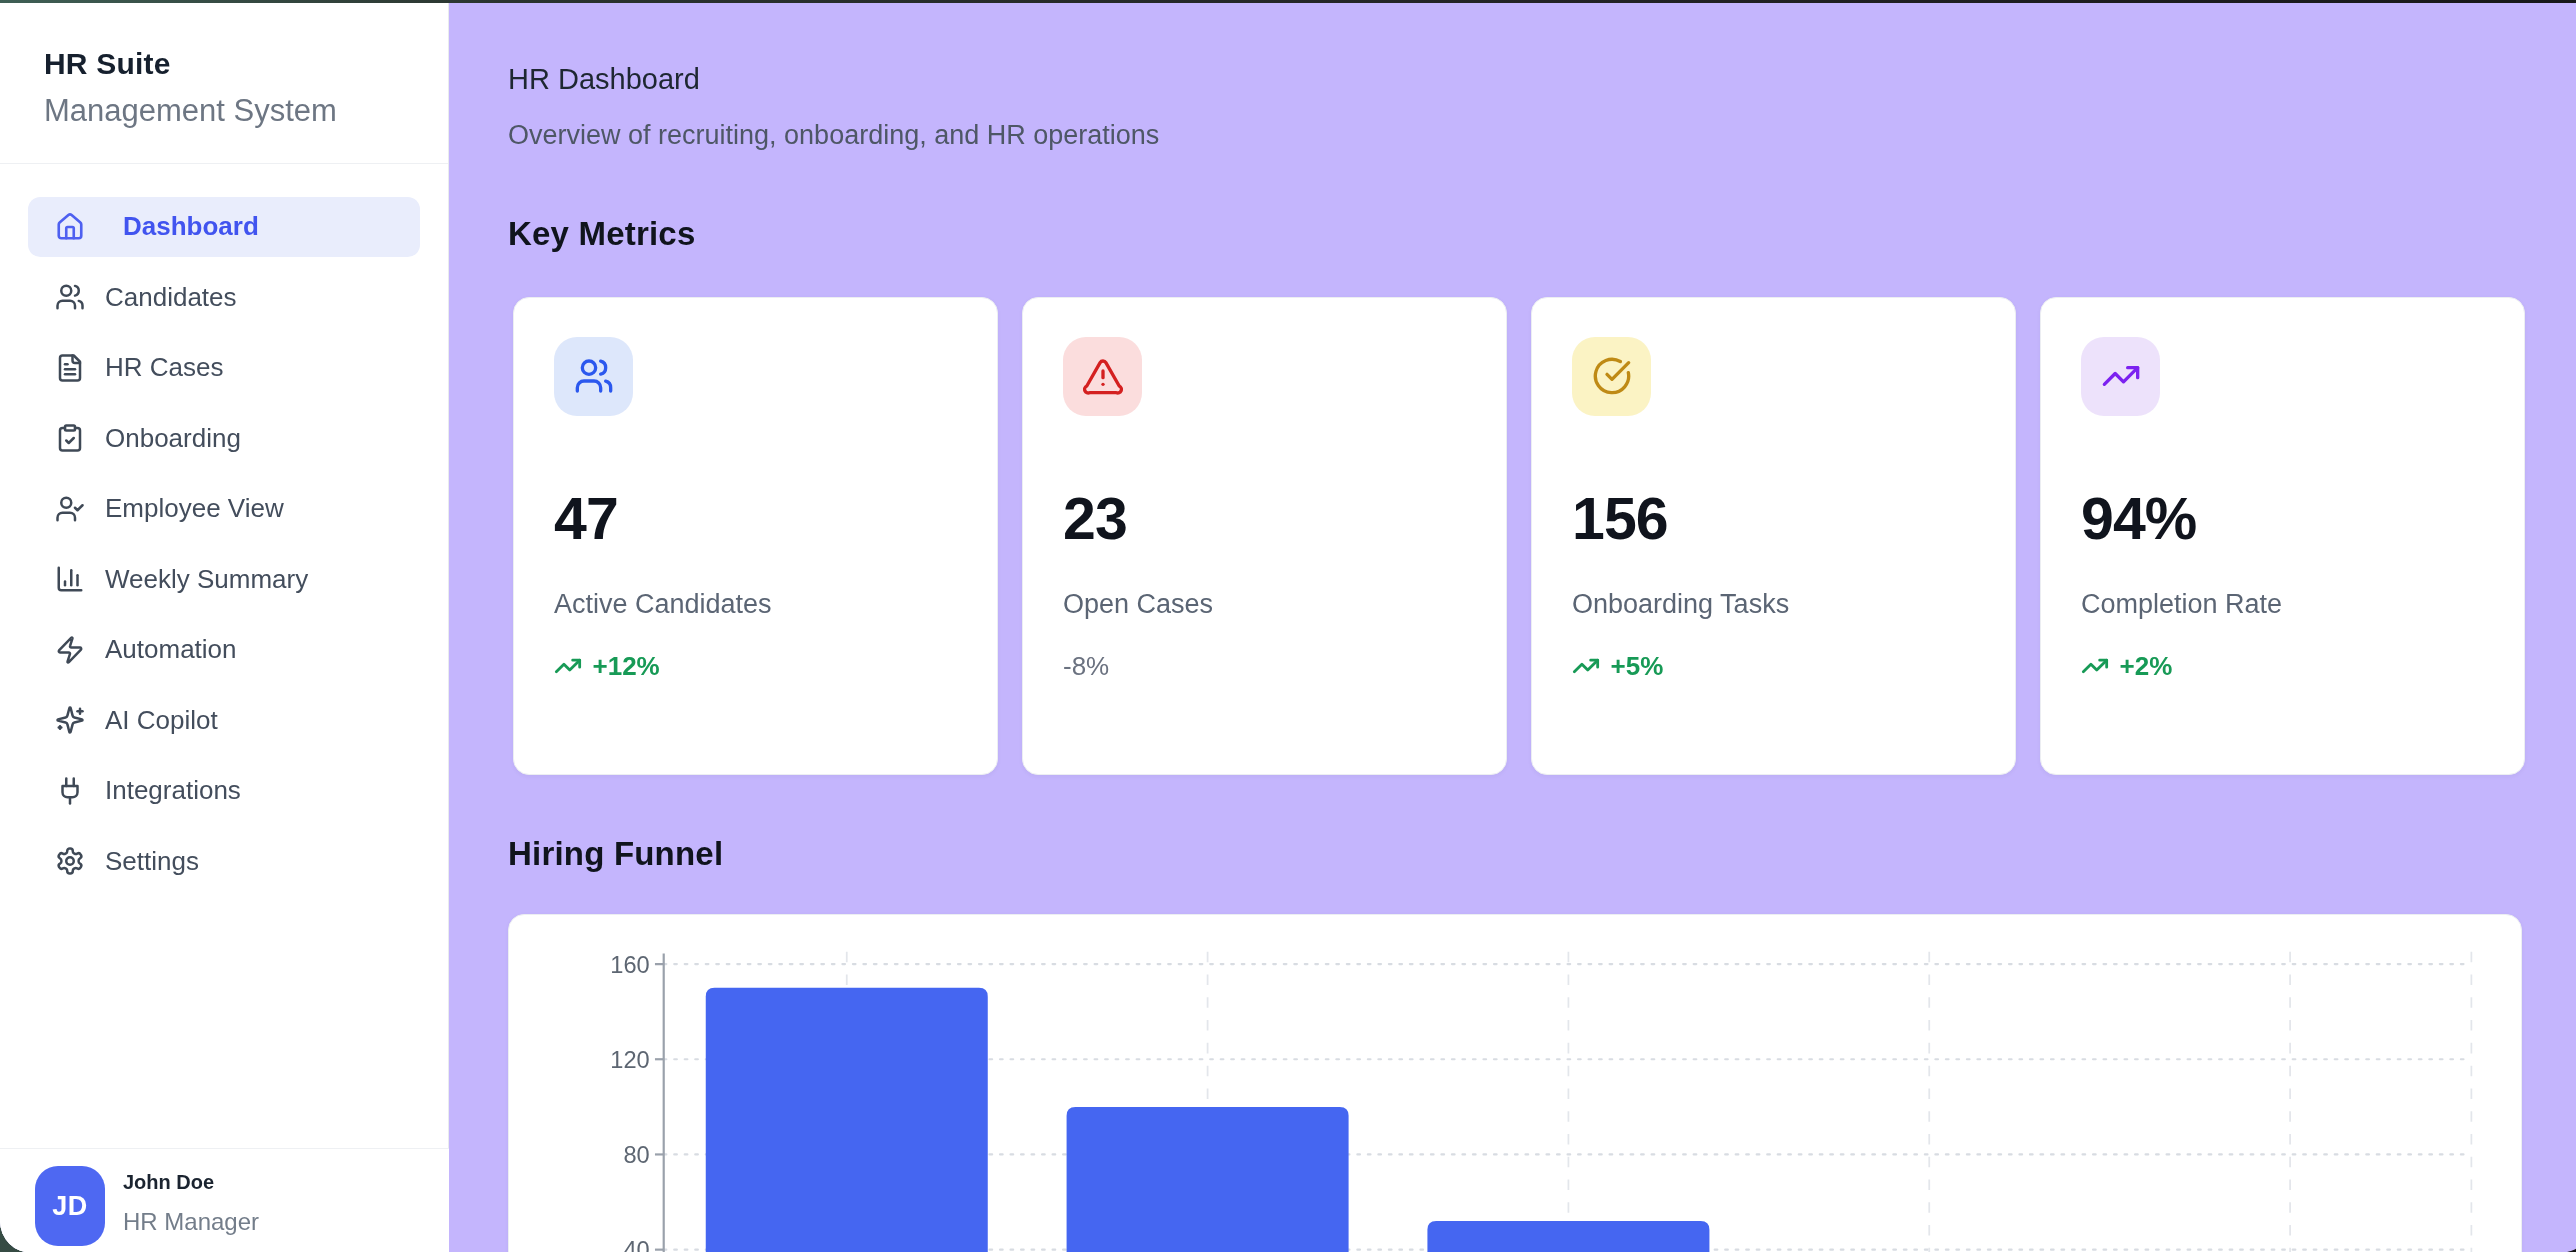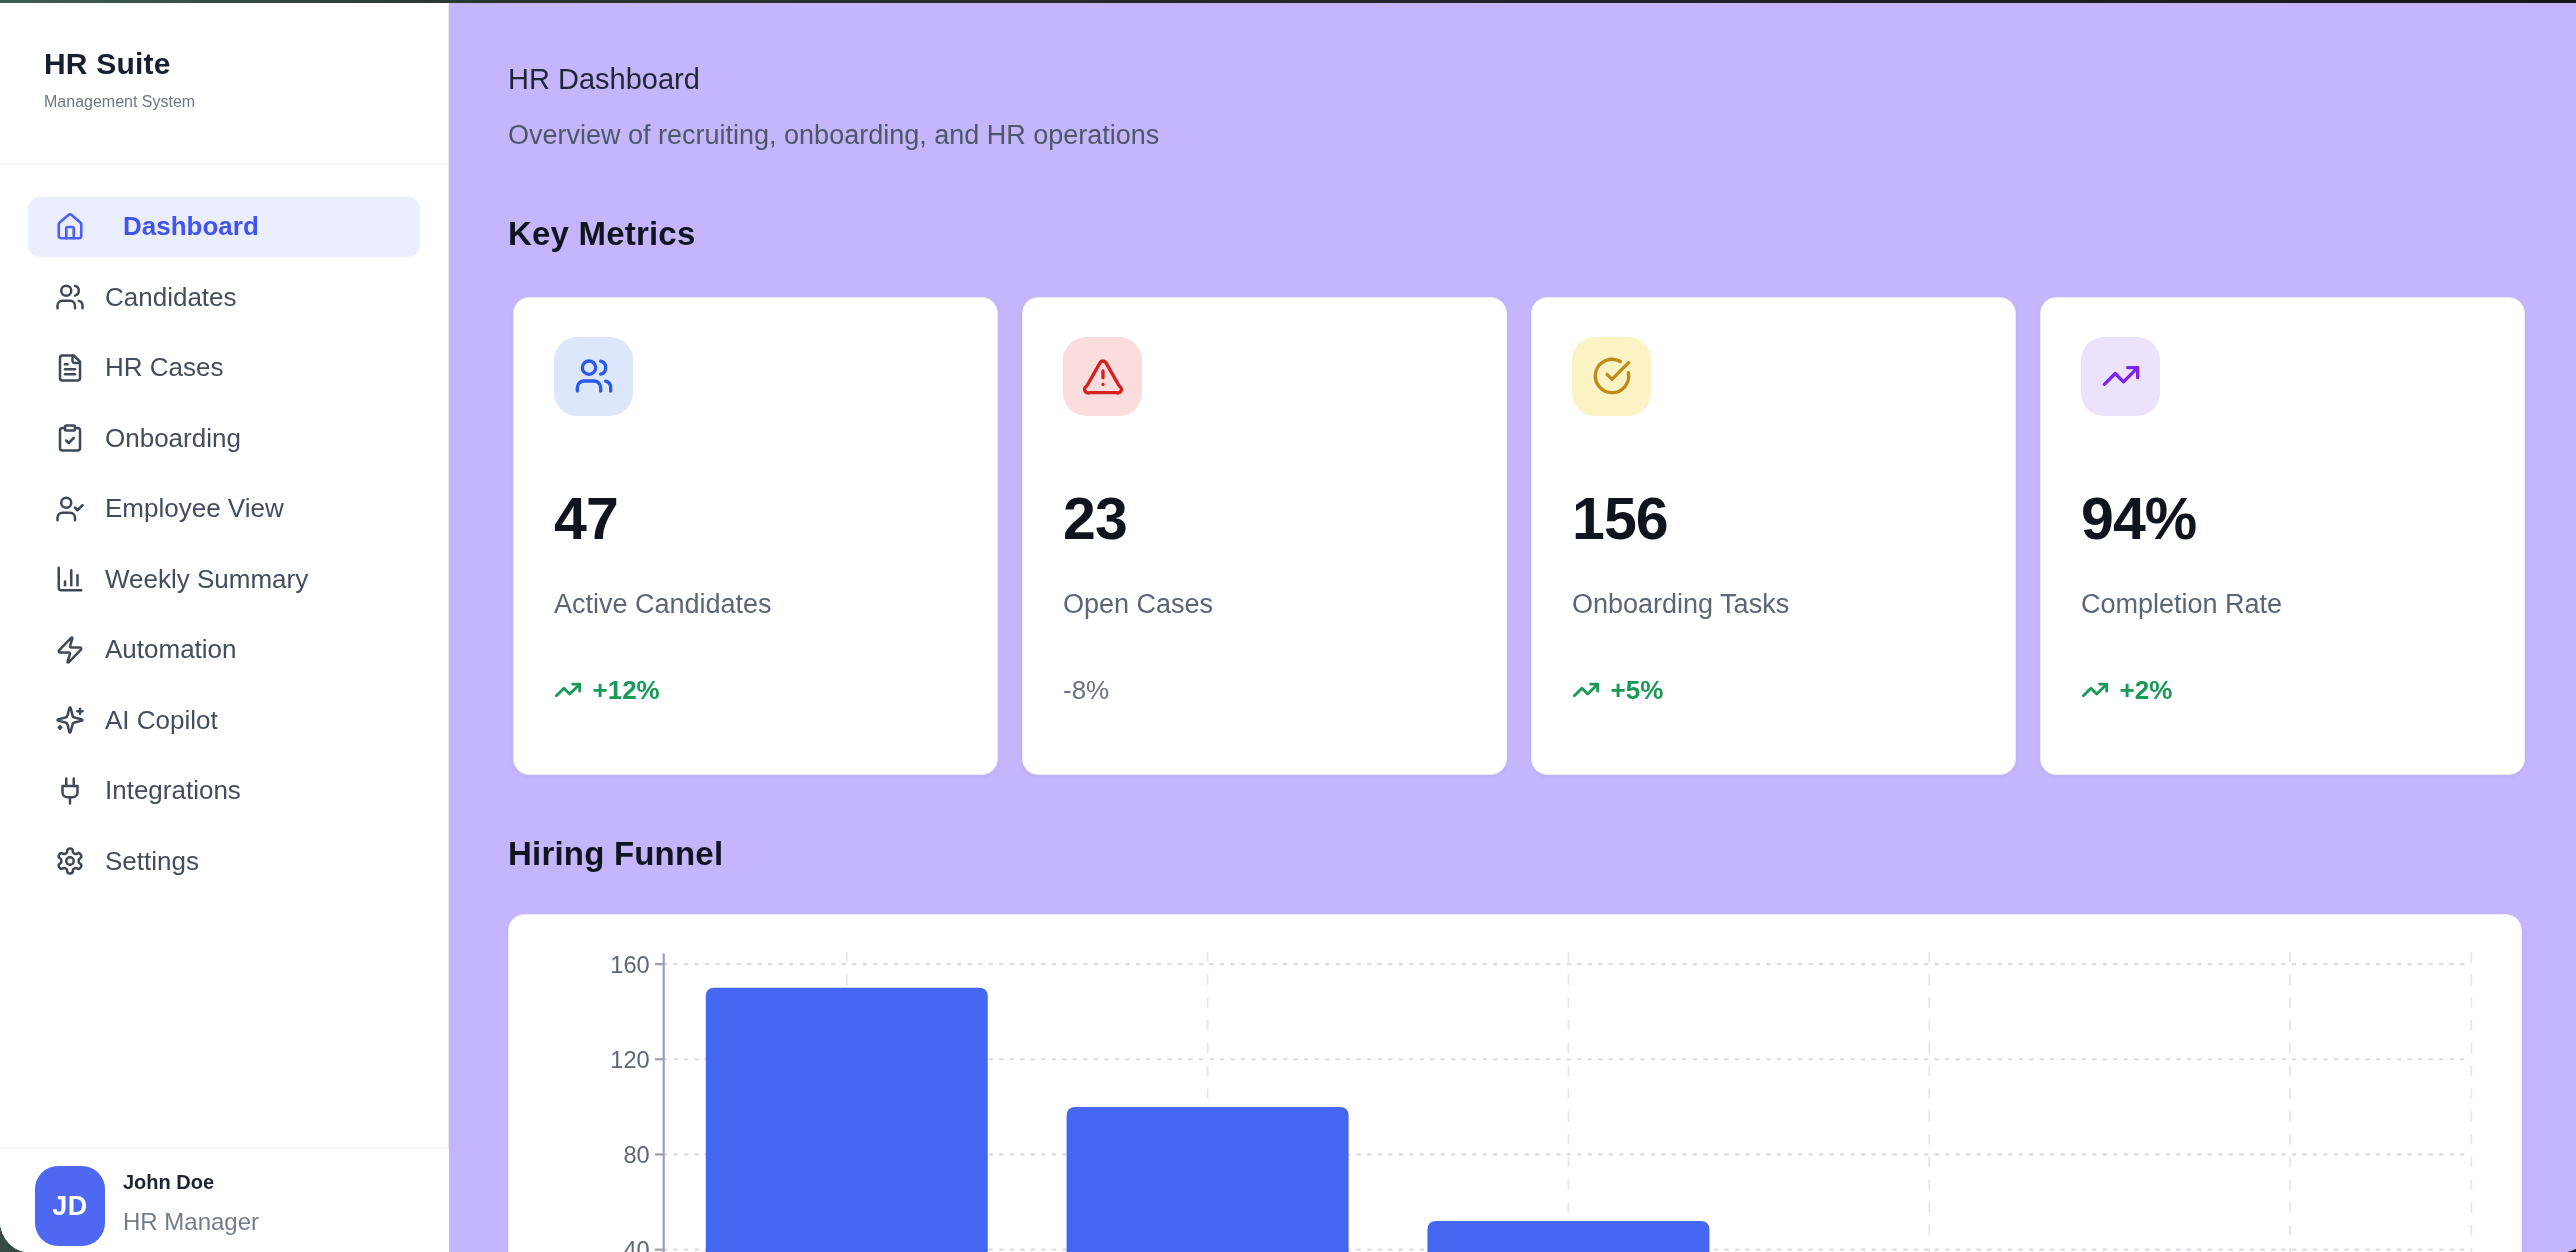--- a/index.html
+++ b/index.html
@@ -13,21 +13,21 @@
     position:absolute;top:2.6px;left:0;width:2576px;height:1250px;
     background:#c4b5fd;border-radius:0 0 32px 32px;overflow:hidden;padding-left:16px;
   }
   
   .sidebar{
     position:absolute;top:0;left:0;width:449px;height:100%;
     background:#ffffff;border-right:0.9px solid #e9ebee;box-sizing:border-box;
   }
   .sb-header{height:161px;border-bottom:0.9px solid #eef0f3;box-sizing:border-box;padding:44px 0 0 44px;}
   .sb-title{font-size:30px;font-weight:700;color:#16202e;letter-spacing:0.2px;}
-  .sb-sub{margin-top:12.3px;font-size:16px;color:#6d7683;}
+  .sb-sub{margin-top:12.3px;font-size:31px;color:#6d7683;}
   .nav{padding:33px 28px 0 28px;}
   .nav-item{
     display:flex;align-items:center;height:60px;border-radius:12.3px;
     padding-left:26px;box-sizing:border-box;margin-bottom:10.5px;cursor:pointer;
     color:#434d5c;
   }
   .nav-item .nicon{width:32px;height:32px;flex:0 0 32px;display:flex;align-items:center;justify-content:center;}
   .nav-item .nicon svg{width:30px;height:30px;stroke:#3f4956;stroke-width:2;fill:none;stroke-linecap:round;stroke-linejoin:round;}
   .nav-item .nlabel{margin-left:19px;font-size:26px;font-weight:500;}
   .nav-item.active{background:#e9edfc;color:#4154ef;gap:18px;}
@@ -57,21 +57,21 @@
     box-sizing:border-box;padding:39px 40px;box-shadow:0 1.8px 4.4px rgba(16,24,40,.04);
   }
   .tile{width:79px;height:79px;border-radius:23px;display:flex;align-items:center;justify-content:center;}
   .tile svg{width:40px;height:40px;fill:none;stroke-width:2;stroke-linecap:round;stroke-linejoin:round;}
   .tile-blue{background:#dde7fb;}   .tile-blue svg{stroke:#2b58ee;}
   .tile-red{background:#fbdddd;}    .tile-red svg{stroke:#d42020;}
   .tile-yellow{background:#fbf3c4;} .tile-yellow svg{stroke:#bf8a15;}
   .tile-purple{background:#ede2fb;} .tile-purple svg{stroke:#7c22f0;}
   .m-value{margin-top:74px;font-size:59px;font-weight:700;color:#10141d;letter-spacing:-0.9px;line-height:1;}
   .m-label{margin-top:40px;font-size:27px;color:#5b6574;}
-  .m-trend{margin-top:55px;display:flex;align-items:center;gap:10.5px;font-size:26px;font-weight:600;}
+  .m-trend{margin-top:31px;display:flex;align-items:center;gap:10.5px;font-size:26px;font-weight:600;}
   .m-trend.up{color:#179a56;}
   .m-trend.muted{color:#6b7280;font-weight:500;}
   .m-trend svg{width:28px;height:28px;fill:none;stroke:#179a56;stroke-width:2.4;stroke-linecap:round;stroke-linejoin:round;}
   
   .chart-card{
     position:absolute;left:508px;top:911px;width:2012px;height:543px;
     background:#fff;border:0.9px solid #eceef2;border-radius:16px;
     box-shadow:0 1.8px 4.4px rgba(16,24,40,.04);overflow:hidden;
   }
   .hgrid{stroke:#d8dce2;stroke-width:2.5;stroke-dasharray:3 9;stroke-linecap:round;}

